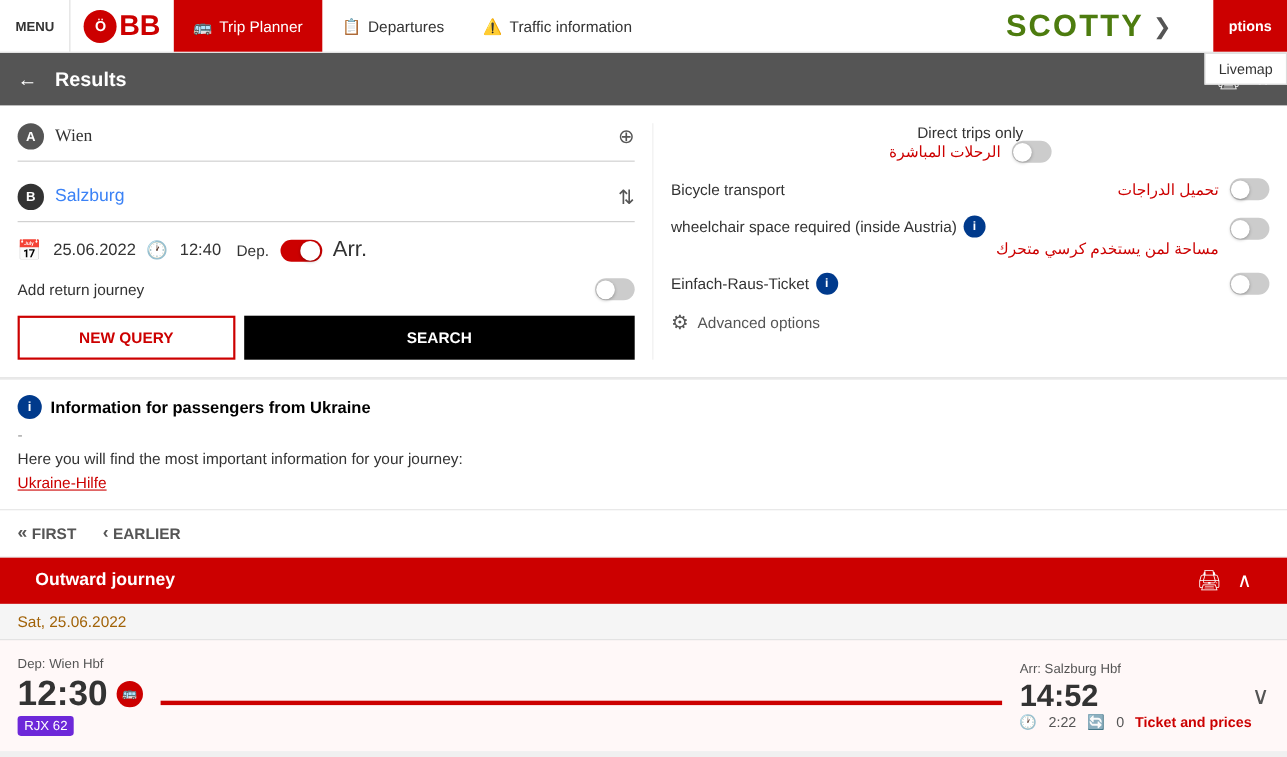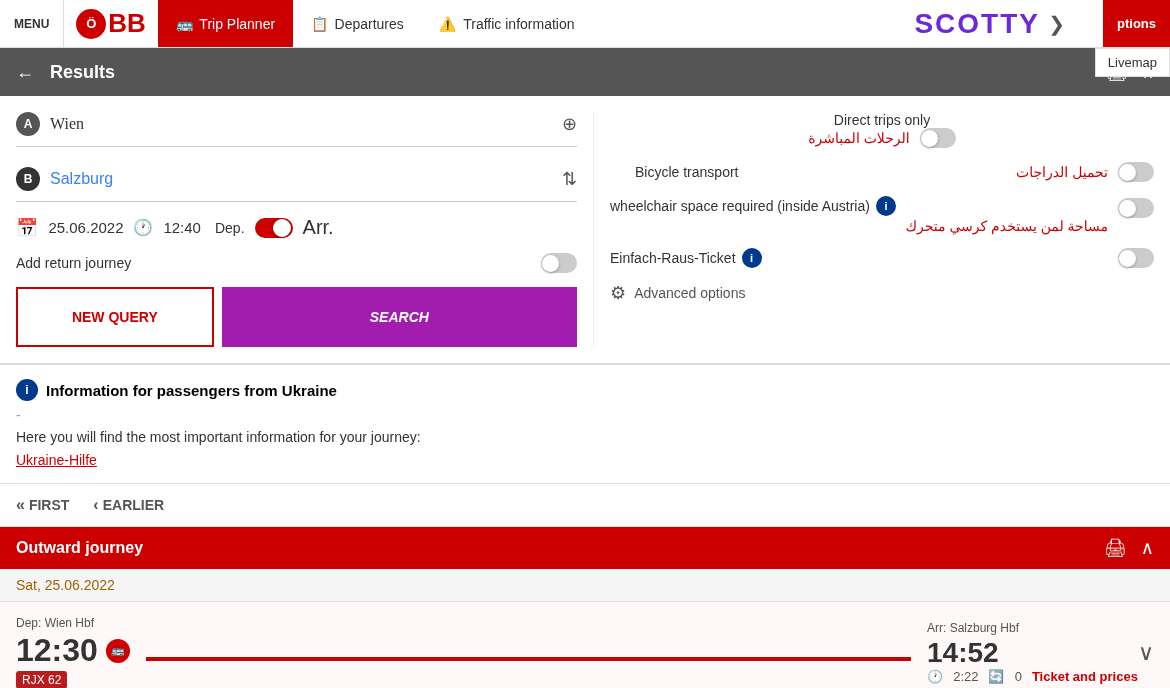--- a/index.html
+++ b/index.html
@@ -27,21 +27,21 @@
     <div style="display:flex;align-items:center;padding:0 18px;gap:6px;color:#333;font-size:14px;cursor:pointer;">
       <span>📋</span>
       <span>Departures</span>
     </div>
     <div style="display:flex;align-items:center;padding:0 18px;gap:6px;color:#333;font-size:14px;cursor:pointer;">
       <span>⚠️</span>
       <span>Traffic information</span>
     </div>
   </div>
   <div style="position:absolute;right:130px;top:50%;transform:translateY(-50%);">
-    <span style="font-size:28px;font-weight:900;color:#6d28d9;letter-spacing:2px;">SCOTTY</span>
+    <span style="font-size:28px;font-weight:900;color:#4d7c0f;letter-spacing:2px;">SCOTTY</span>
   </div>
   <div style="position:absolute;right:105px;top:50%;transform:translateY(-50%);font-size:20px;color:#555;cursor:pointer;">❯</div>
   <div style="position:absolute;right:0;top:0;height:100%;background:#cc0000;color:white;padding:0 14px;display:flex;align-items:center;font-size:13px;font-weight:bold;cursor:pointer;">
     <span>ptions</span>
   </div>
 </div>
 
 <div style="position:absolute;right:0;top:48px;background:white;border:1px solid #ddd;padding:6px 12px;font-size:13px;color:#333;cursor:pointer;z-index:10;">
   <span>Livemap</span>
 </div>
@@ -101,21 +101,21 @@
         <div style="width:36px;height:20px;border-radius:10px;background:#ccc;display:flex;align-items:center;">
           <div style="width:17px;height:17px;border-radius:50%;background:white;margin-left:1px;box-shadow:0 1px 3px rgba(0,0,0,0.3);"></div>
         </div>
       </div>
     </div>
 
     <div style="display:flex;gap:8px;">
       <button style="border:2px solid #cc0000;color:#cc0000;background:white;padding:10px 16px;font-size:14px;font-weight:bold;cursor:pointer;flex:1;text-transform:uppercase;">
         <span>NEW QUERY</span>
       </button>
-      <button style="background:#a21caf;color:white;border:none;padding:22px 16px;font-size:14px;font-weight:bold;cursor:pointer;flex:2;text-transform:uppercase;font-style:italic;">
+      <button style="background:#000000;color:white;border:none;padding:12px 16px;font-size:14px;font-weight:bold;cursor:pointer;flex:2;text-transform:uppercase;">
         <span>SEARCH</span>
       </button>
     </div>
   </div>
 
   <div style="display:flex;flex-direction:column;gap:14px;padding-left:16px;border-left:1px solid #eee;">
 
     <div style="display:flex;align-items:center;justify-content:space-between;flex-direction:column;">
       <div>
         <div style="font-size:14px;color:#333;">Direct trips only</div>
@@ -125,21 +125,21 @@
         <div style="width:36px;height:20px;cursor:pointer;">
           <div style="width:36px;height:20px;border-radius:10px;background:#ccc;display:flex;align-items:center;">
             <div style="width:17px;height:17px;border-radius:50%;background:white;margin-left:1px;box-shadow:0 1px 3px rgba(0,0,0,0.3);"></div>
           </div>
         </div>
       </div>
     </div>
 
     <div style="display:flex;align-items:center;justify-content:space-between;">
       <div>
-        <div style="font-size:14px;color:#333;margin-left:25px;">Bicycle transport</div>
+        <div style="font-size:14px;color:#333;">Bicycle transport</div>
       </div>
       <div style="display:flex;align-items:center;gap:10px;">
         <span style="font-size:14px;color:#cc0000;direction:rtl;">تحميل الدراجات</span>
         <div style="width:36px;height:20px;cursor:pointer;">
           <div style="width:36px;height:20px;border-radius:10px;background:#ccc;display:flex;align-items:center;">
             <div style="width:17px;height:17px;border-radius:50%;background:white;margin-left:1px;box-shadow:0 1px 3px rgba(0,0,0,0.3);"></div>
           </div>
         </div>
       </div>
     </div>
@@ -192,41 +192,41 @@
   <div style="display:flex;align-items:center;gap:4px;font-size:14px;font-weight:bold;color:#555;cursor:pointer;">
     <span style="font-size:16px;">«</span>
     <span>FIRST</span>
   </div>
   <div style="display:flex;align-items:center;gap:4px;font-size:14px;font-weight:bold;color:#555;cursor:pointer;">
     <span style="font-size:16px;">‹</span>
     <span>EARLIER</span>
   </div>
 </div>
 
-<div style="background:#cc0000;color:white;display:flex;align-items:center;justify-content:space-between;padding:10px 16px;">
+<div style="background:#cc0000;color:white;display:flex;align-items:center;justify-content:space-between;padding:10px 32px;">
   <span style="font-size:16px;font-weight:bold;">Outward journey</span>
   <div style="display:flex;gap:14px;font-size:18px;">
     <span style="cursor:pointer;">🖨</span>
     <span style="cursor:pointer;">∧</span>
   </div>
 </div>
 
 <div style="padding:8px 16px;background:#f5f5f5;font-size:14px;color:#a16207;">Sat, 25.06.2022</div>
 
 <div style="background:#fff8f8;padding:14px 16px;display:flex;align-items:center;border-top:1px solid #e0e0e0;">
 
   <div style="min-width:110px;">
     <div style="font-size:12px;color:#555;margin-bottom:2px;">Dep: Wien Hbf</div>
     <div style="display:flex;align-items:center;gap:8px;">
       <span style="font-size:32px;font-weight:bold;color:#333;">12:30</span>
       <div style="width:24px;height:24px;border-radius:50%;background:#cc0000;display:flex;align-items:center;justify-content:center;">
         <span style="color:white;font-size:11px;">🚌</span>
       </div>
     </div>
-    <div style="font-size:12px;color:white;background:#b91c1c;padding:2px 6px;border-radius:3px;display:inline-block;margin-top:2px;">RJX 62</div>
+    <div style="font-size:12px;color:white;background:#6d28d9;padding:2px 6px;border-radius:3px;display:inline-block;margin-top:2px;">RJX 62</div>
   </div>
 
   <div style="flex:1;height:4px;background:#cc0000;margin:0 16px;margin-top:12px;"></div>
 
   <div style="min-width:200px;">
     <div style="font-size:12px;color:#555;margin-bottom:2px;">Arr: Salzburg Hbf</div>
     <div style="font-size:28px;font-weight:bold;color:#333;">14:52</div>
     <div style="display:flex;align-items:center;gap:10px;flex-wrap:wrap;">
       <span style="font-size:13px;color:#555;">🕐</span>
       <span style="font-size:13px;color:#555;">2:22</span>

